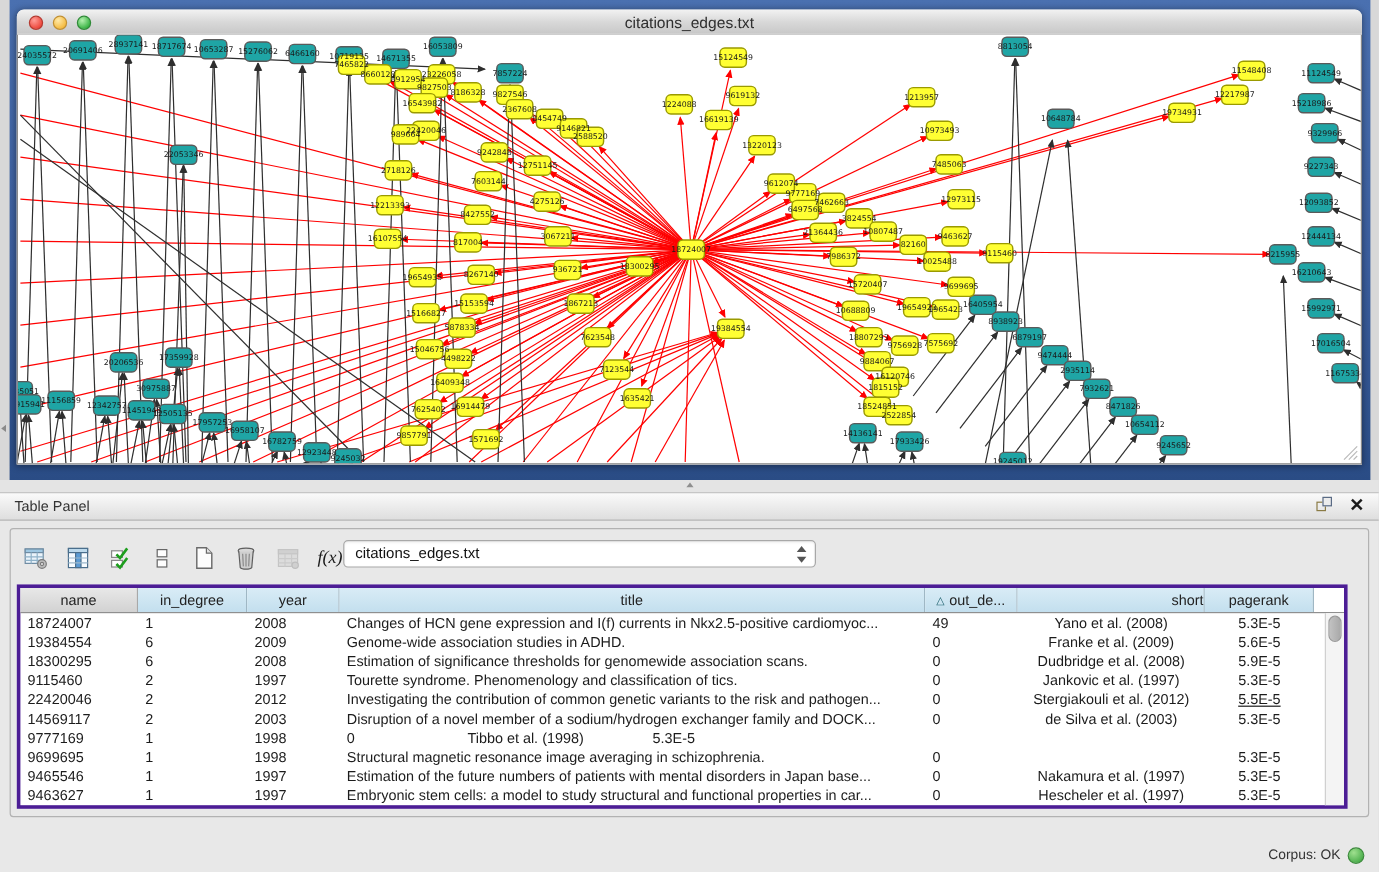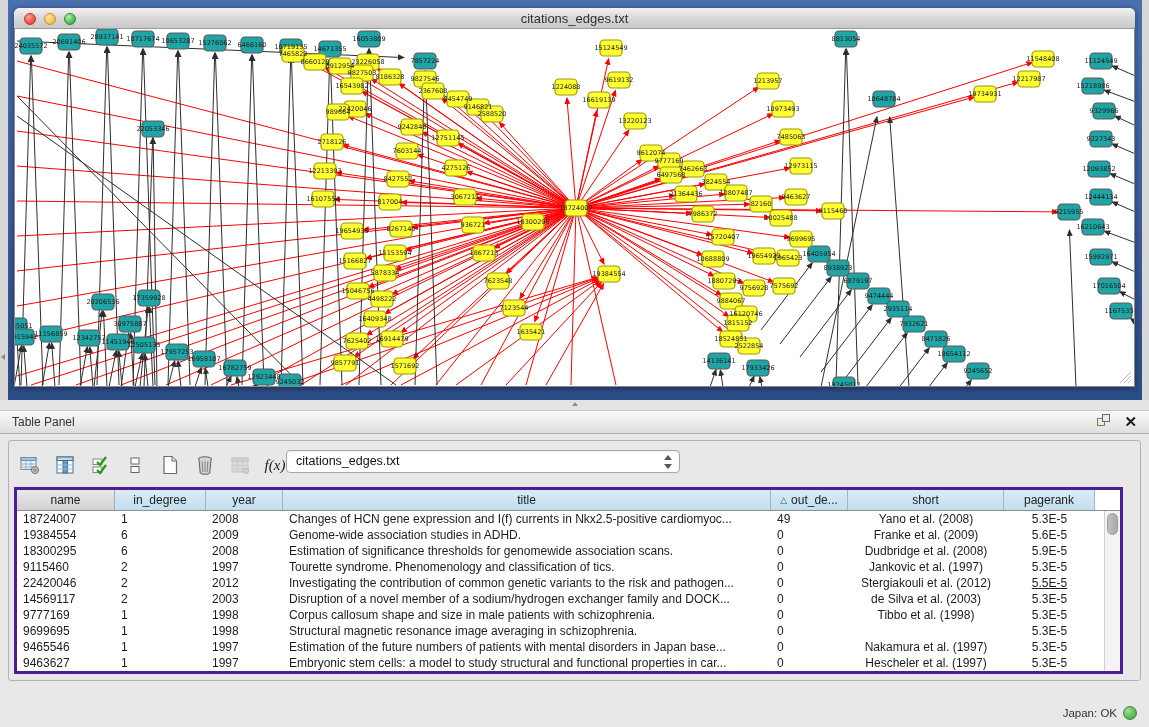--- a/index.html
+++ b/index.html
@@ -678,21 +678,21 @@
           <div class="hdr-cell" style="width: 77px;">
             <span>year</span>
           </div>
           <div class="hdr-cell" style="width: 488px;">
             <span>title</span>
           </div>
           <div class="hdr-cell" style="width: 77px;">
             <span class="sort-tri">△</span>
             <span>out_de...</span>
           </div>
-          <div class="hdr-cell" style="width: 156px;">
+          <div class="hdr-cell" style="width: 156px; justify-content: flex-end;">
             <span>short</span>
           </div>
           <div class="hdr-cell" style="width: 91px;">
             <span>pagerank</span>
           </div>
         </div>
       <div class="rows" id="rows">
           <div class="trow">
             <div class="tcell" style="width: 98px;">18724007</div>
             <div class="tcell" style="width: 91px;">1</div>
@@ -744,21 +744,20 @@
             <div class="tcell" style="width: 77px;">2003</div>
             <div class="tcell" style="width: 488px;">Disruption of a novel member of a sodium/hydrogen exchanger family and DOCK...</div>
             <div class="tcell" style="width: 77px;">0</div>
             <div class="tcell center" style="width: 156px;">de Silva et al. (2003)</div>
             <div class="tcell center" style="width: 91px;">5.3E-5</div>
           </div>
           <div class="trow">
             <div class="tcell" style="width: 98px;">9777169</div>
             <div class="tcell" style="width: 91px;">1</div>
             <div class="tcell" style="width: 77px;">1998</div>
-            <div class="tcell" style="width: 488px;">Corpus callosum shape and size in male patients with schizophrenia.</div>
             <div class="tcell" style="width: 77px;">0</div>
             <div class="tcell center" style="width: 156px;">Tibbo et al. (1998)</div>
             <div class="tcell center" style="width: 91px;">5.3E-5</div>
           </div>
           <div class="trow">
             <div class="tcell" style="width: 98px;">9699695</div>
             <div class="tcell" style="width: 91px;">1</div>
             <div class="tcell" style="width: 77px;">1998</div>
             <div class="tcell" style="width: 488px;">Structural magnetic resonance image averaging in schizophrenia.</div>
             <div class="tcell" style="width: 77px;">0</div>
@@ -786,15 +785,15 @@
         </div>
       <div class="vscroll">
         <div class="vthumb"></div>
       </div>
     </div>
 
   </div>
 </div>
 
 <div class="statusbar">
-  <span class="mem">Japan: OK</span>
+  <span class="mem">Corpus: OK</span>
   <span class="mem-dot"></span>
 </div>
 
 </body></html>

